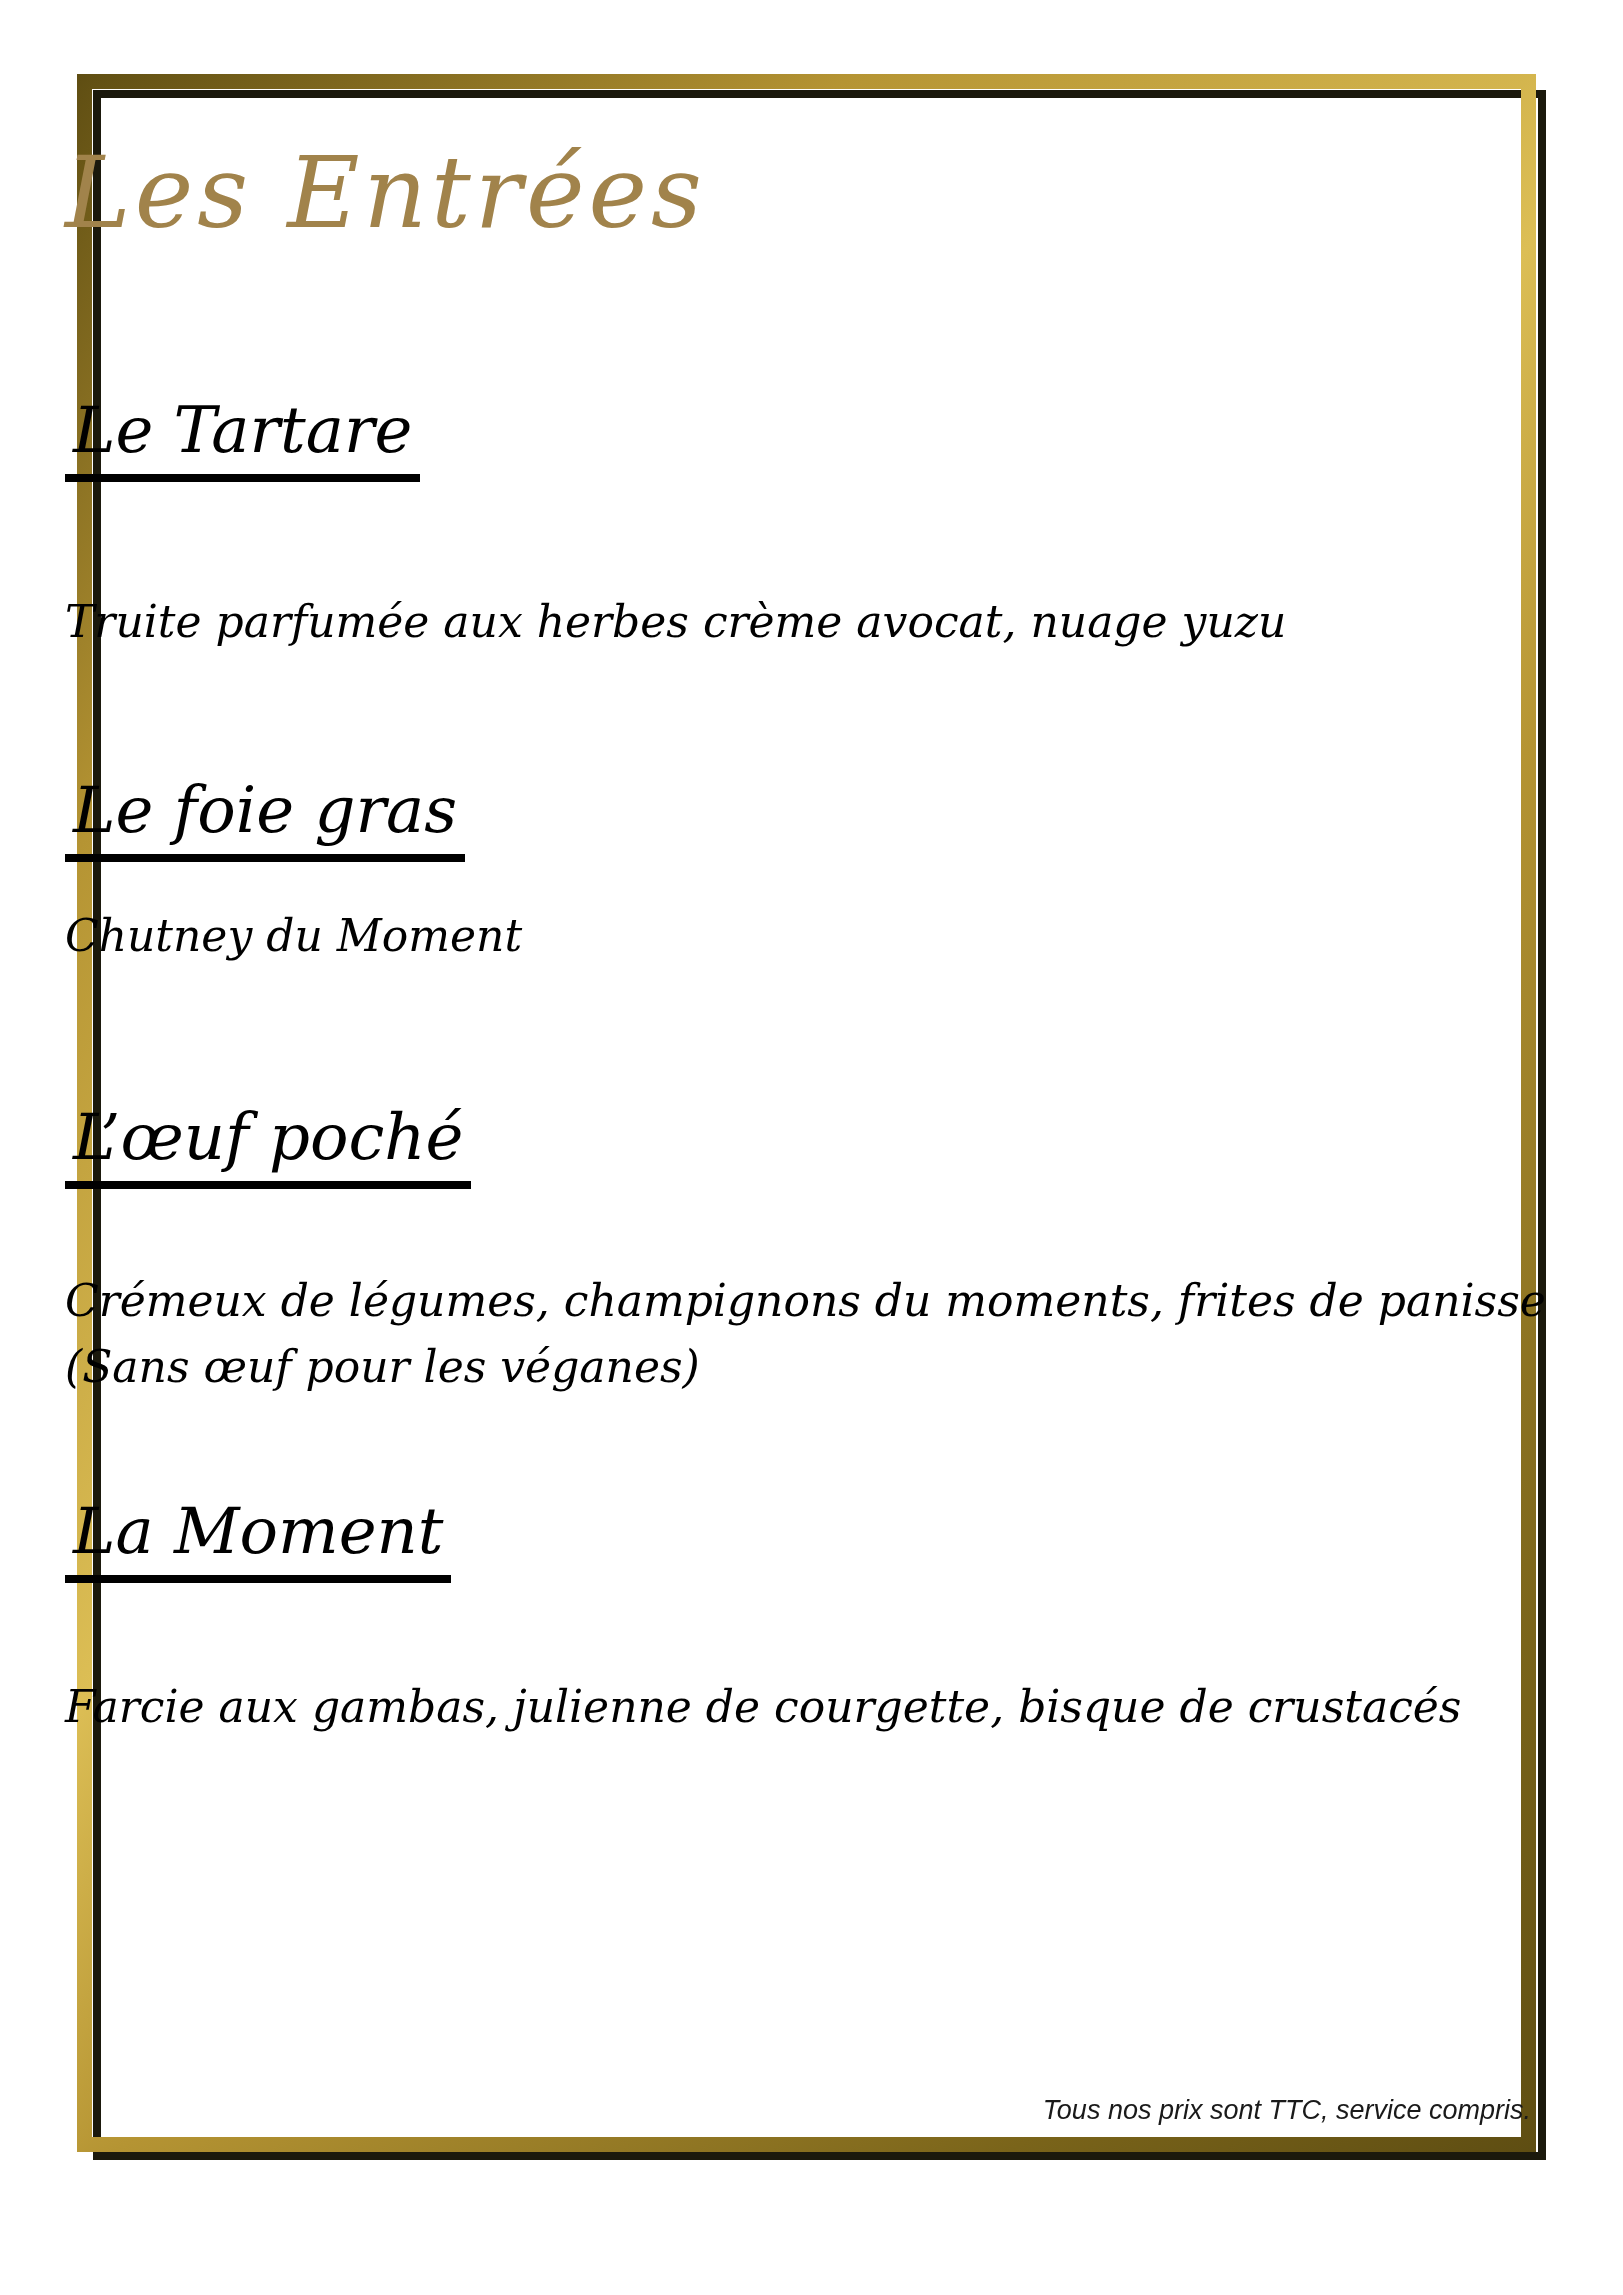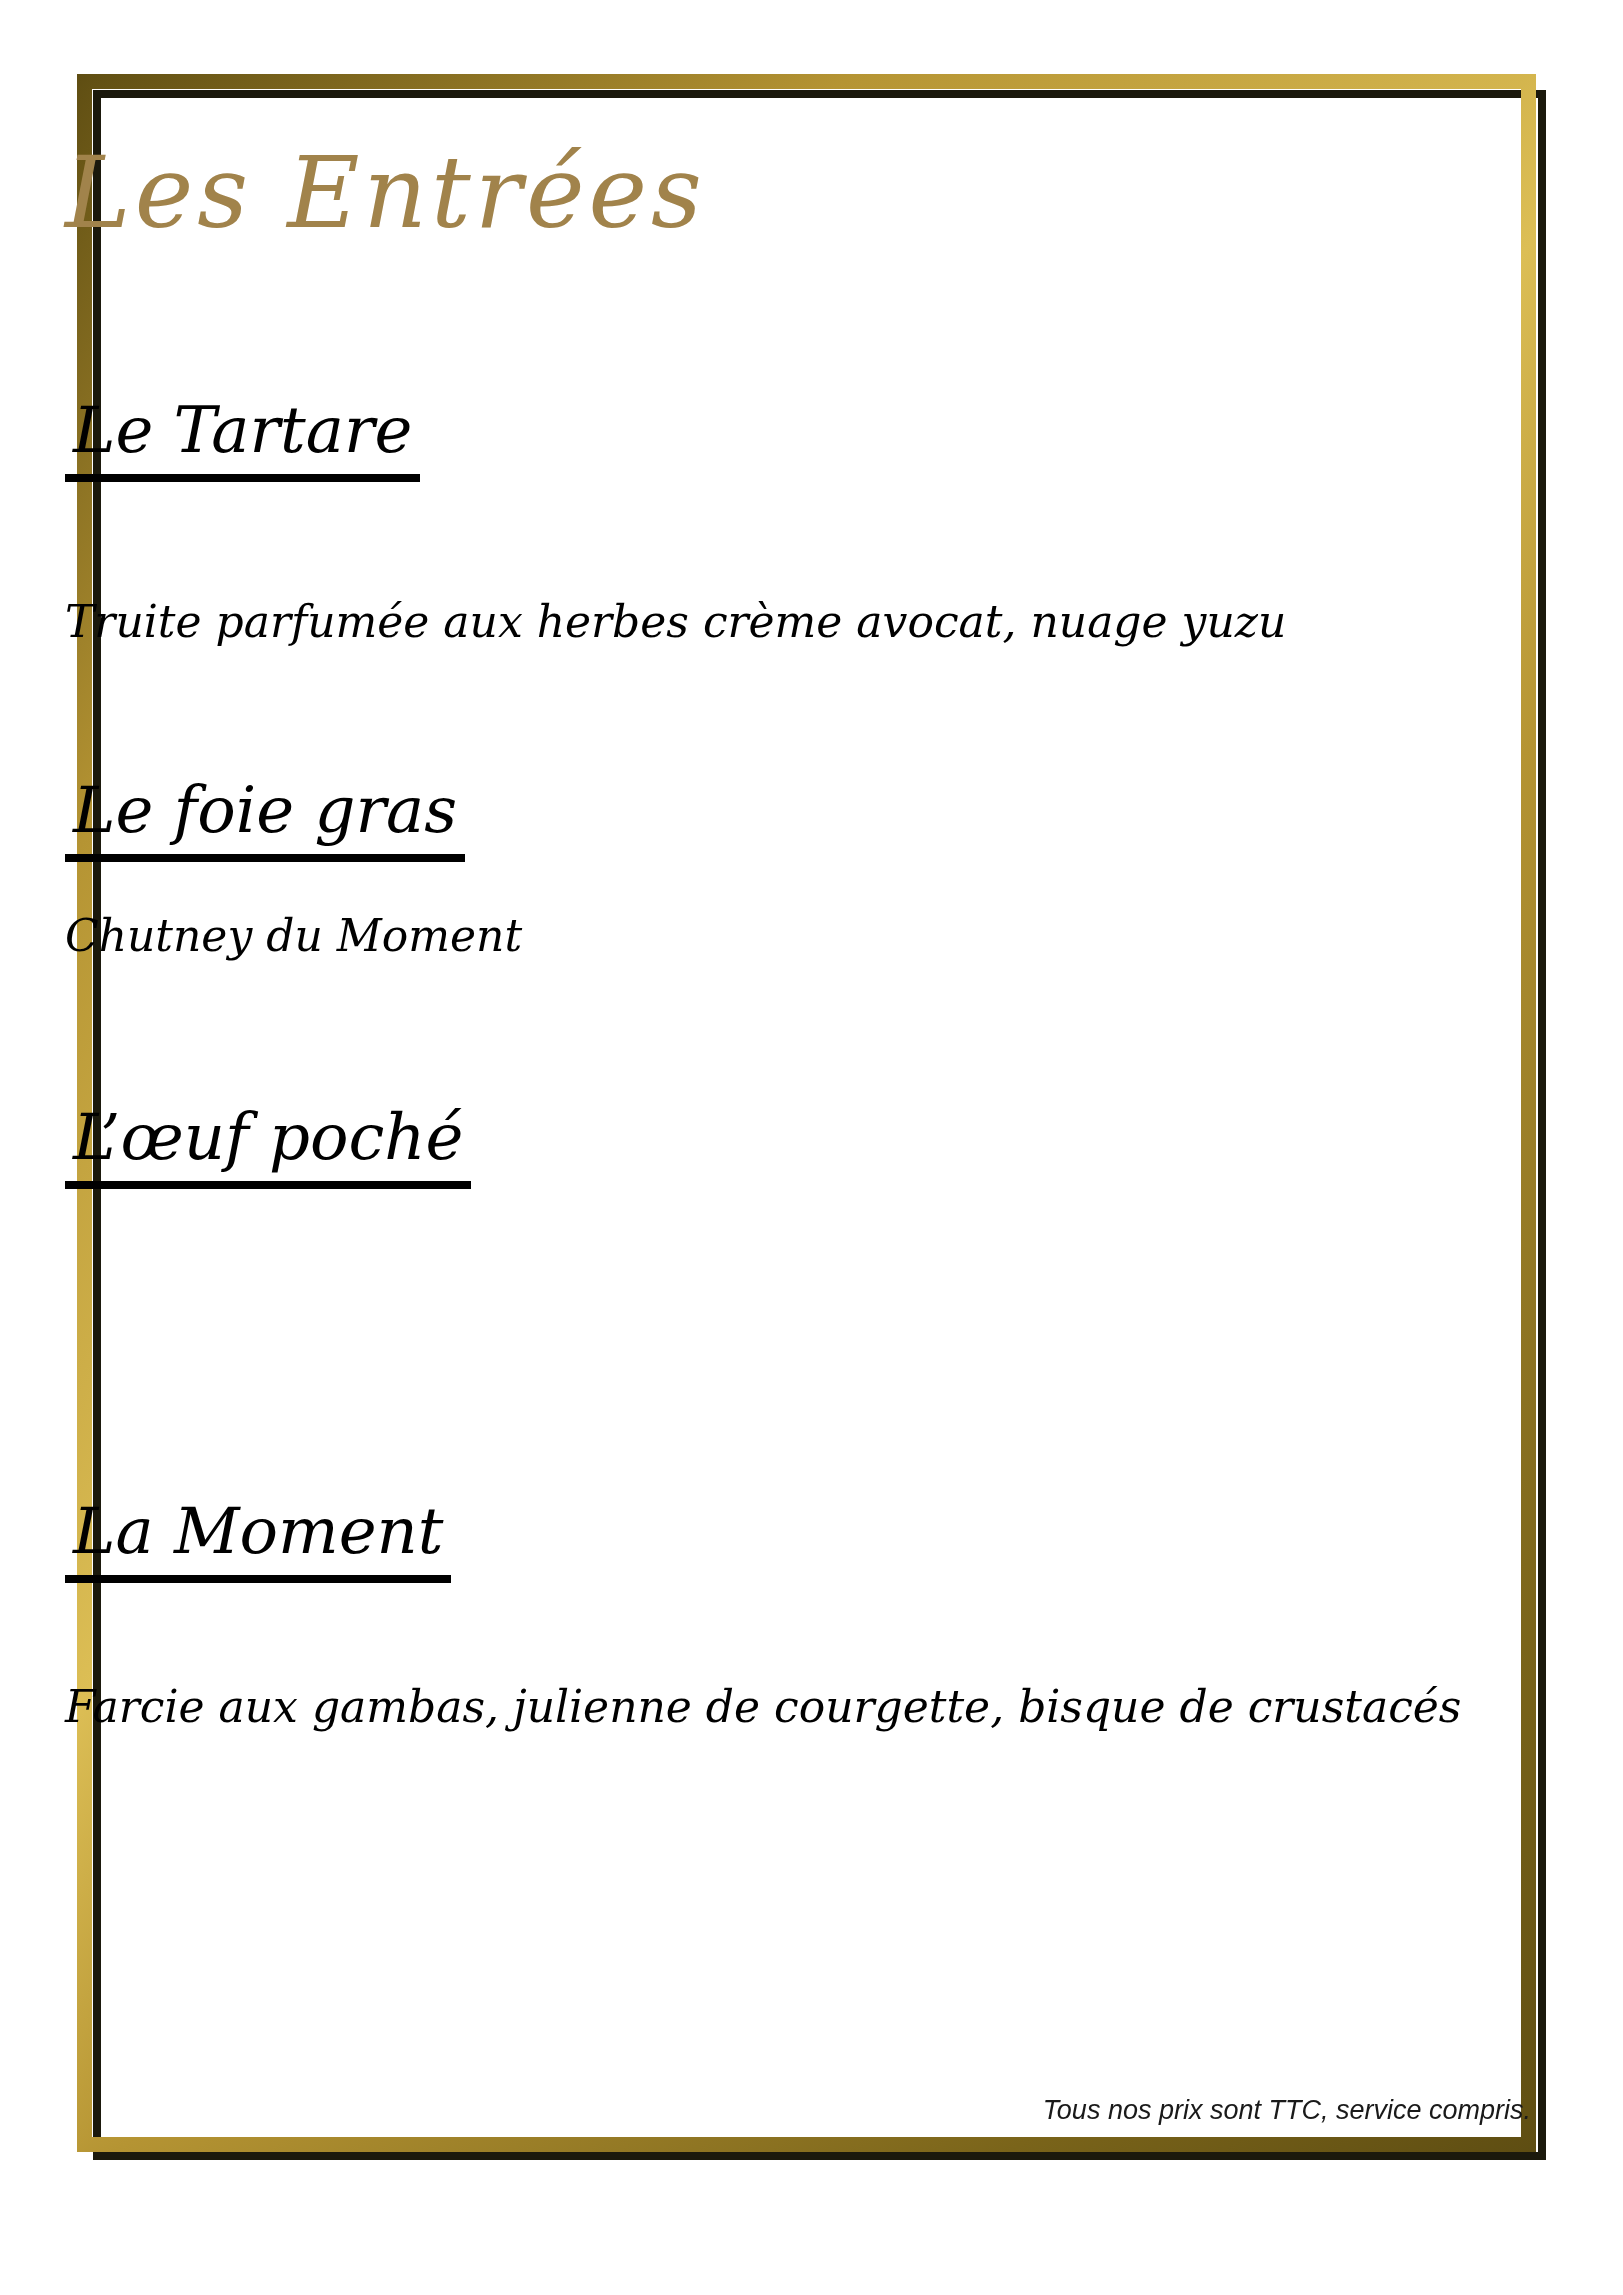--- a/index.html
+++ b/index.html
@@ -93,20 +93,22 @@
 
 <div class="line" style="top:776px">
   <span class="heading">Le foie gras</span>
 </div>
 <div class="line desc" style="top:903px">Chutney du Moment</div>
 
 <div class="line" style="top:1103px">
   <span class="heading">L’œuf poché</span>
 </div>
 <div class="line desc" style="top:1268px">
+  <div>Crémeux de légumes, champignons du moments, frites de panisse</div>
+  <div>(Sans œuf pour les véganes)</div>
 </div>
 
 <div class="line" style="top:1497px">
   <span class="heading">La Moment</span>
 </div>
 <div class="line desc" style="top:1674px">Farcie aux gambas, julienne de courgette, bisque de crustacés</div>
 
 <div class="footer-note">Tous nos prix sont TTC, service compris.</div>
 
 

